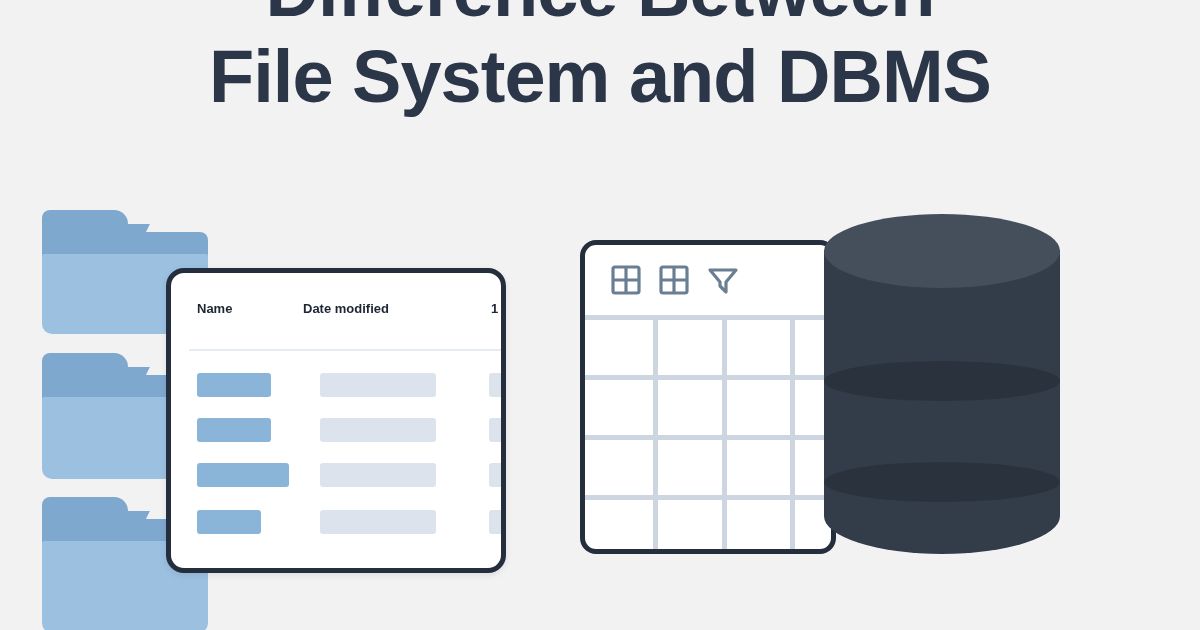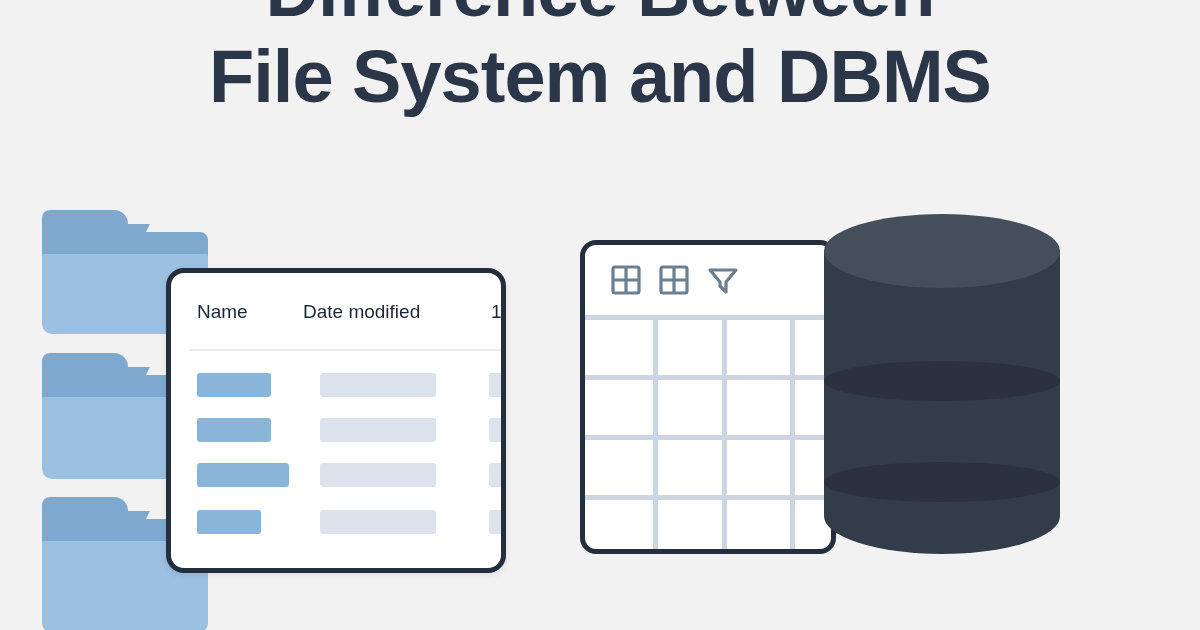--- a/index.html
+++ b/index.html
@@ -103,22 +103,22 @@
   }
   #file-header {
     position: absolute;
     left: 0;
     top: 28px;
     width: 100%;
     height: 36px;
   }
   #file-header .col-head {
     position: absolute;
-    font-size: 19px;
-    font-weight: normal;
+    font-size: 13px;
+    font-weight: bold;
     color: #1d2633;
     white-space: nowrap;
   }
   #col-name  { left: 26px; }
   #col-date  { left: 132px; }
   #col-third { left: 320px; }
 
   #header-rule {
     position: absolute;
     left: 18px;

